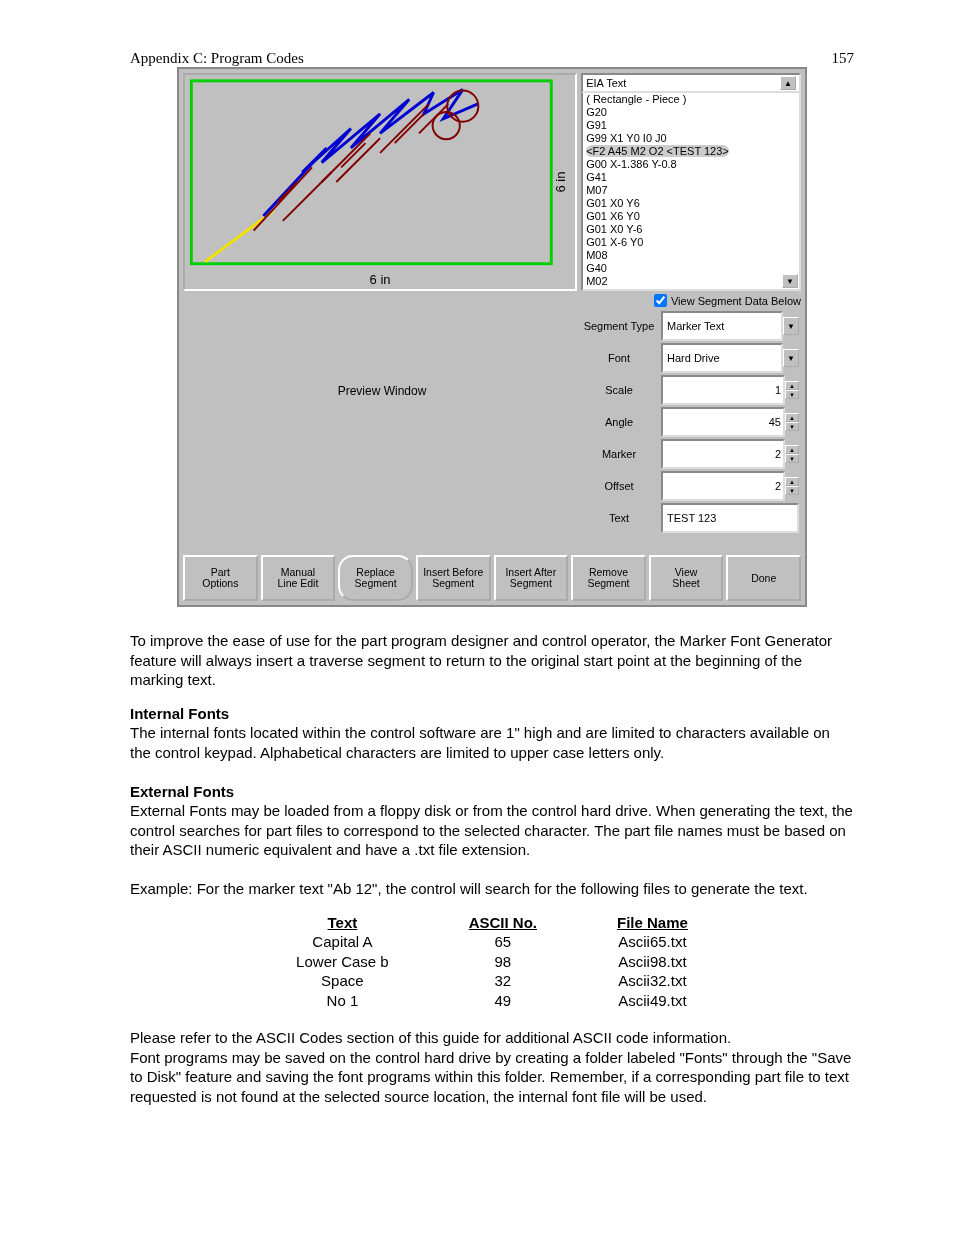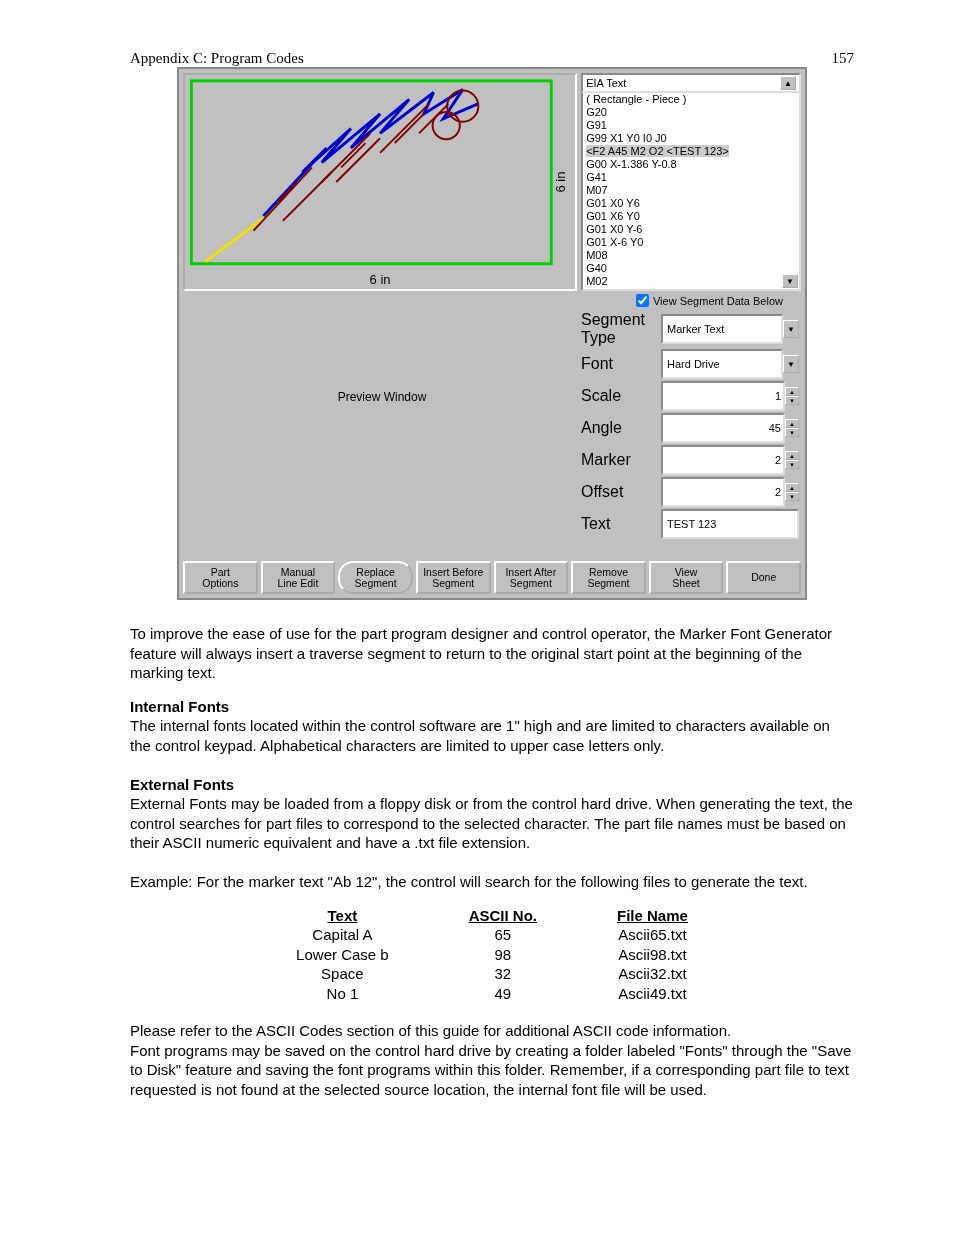--- a/index.html
+++ b/index.html
@@ -41,34 +41,34 @@
   .eia-title {
     background: #fff; border: 2px inset #ddd; padding: 1px 3px; font-size: 11px;
     display:flex; justify-content:space-between; align-items:center;
   }
   .eia-text {
     background: #fff; border: 2px inset #ddd; border-top:none;
     font-size: 11px; line-height: 13px; padding: 0 3px;
     flex:1; overflow:hidden; white-space:pre; font-family: Arial, sans-serif;
     position:relative;
   }
-  .eia-hl { background:#cccccc; }
+  .eia-hl { background:#cccccc;border-radius:6px; }
   .scroll-btn {
     width:16px; height:14px; background:#c0c0c0; border:1px outset #fff;
     display:flex; align-items:center; justify-content:center; font-size:8px;
   }
   .scroll-down { position:absolute; right:1px; bottom:1px; }
   .view-check-row {
     display:flex; justify-content:flex-end; align-items:center;
-    padding:3px 22px 2px 0; gap:4px; font-size:11px;
+    padding:3px 4px 2px 0; gap:4px; font-size:11px;
   }
   .view-check-row input { margin:0; }
   .seg-form { padding: 0 6px 0 0; }
   .seg-row { display:flex; align-items:center; margin:2px 0; }
-  .seg-label { width:80px; text-align:left; padding-right:4px; font-size:16px; }
+  .seg-label { width:80px; text-align:center; padding-right:4px; font-size:11px; }
   .seg-val {
     flex:1; height:30px; background:#fff; border:2px inset #ddd;
     font-size:11px; padding:1px 4px; display:flex; align-items:center; justify-content:flex-start;
   }
   .seg-val.num { justify-content:flex-end; padding-right:2px; }
   .dd-arrow {
     width:16px; height:18px; background:#c0c0c0; border:1px outset #fff;
     display:flex; align-items:center; justify-content:center; font-size:8px;
   }
   .spin {
@@ -82,21 +82,21 @@
   .preview-footer {
     width: 398px; margin-left:4px;
     text-align:center; font-size:12px; padding:1px 0;
   }
   .dimx { position:absolute; bottom:2px; left:50%; transform:translateX(-50%); font-size:13px; }
   .dimy { position:absolute; right:4px; top:50%; transform:translateY(-50%) rotate(-90deg); font-size:13px; }
   .buttons-row {
     display:flex; padding:4px; gap:3px;
   }
   .wbtn {
-    flex:1; height:33px; background:#c0c0c0; border:2px outset #fff;
+    flex:1; height:46px; background:#c0c0c0; border:2px outset #fff;
     font-size:10.5px; text-align:center; display:flex; align-items:center; justify-content:center;
     line-height:11px;
   }
   .body-text { font-family: Arial, sans-serif; font-size: 15px; line-height:1.3; }
   .body-text p { margin: 0 0 14px 0; }
   .body-text .bold { font-weight:bold; }
   .ascii-table {
     margin: 6px auto 18px auto;
     font-family: Arial, sans-serif; font-size:15px;
     border-collapse:collapse;

